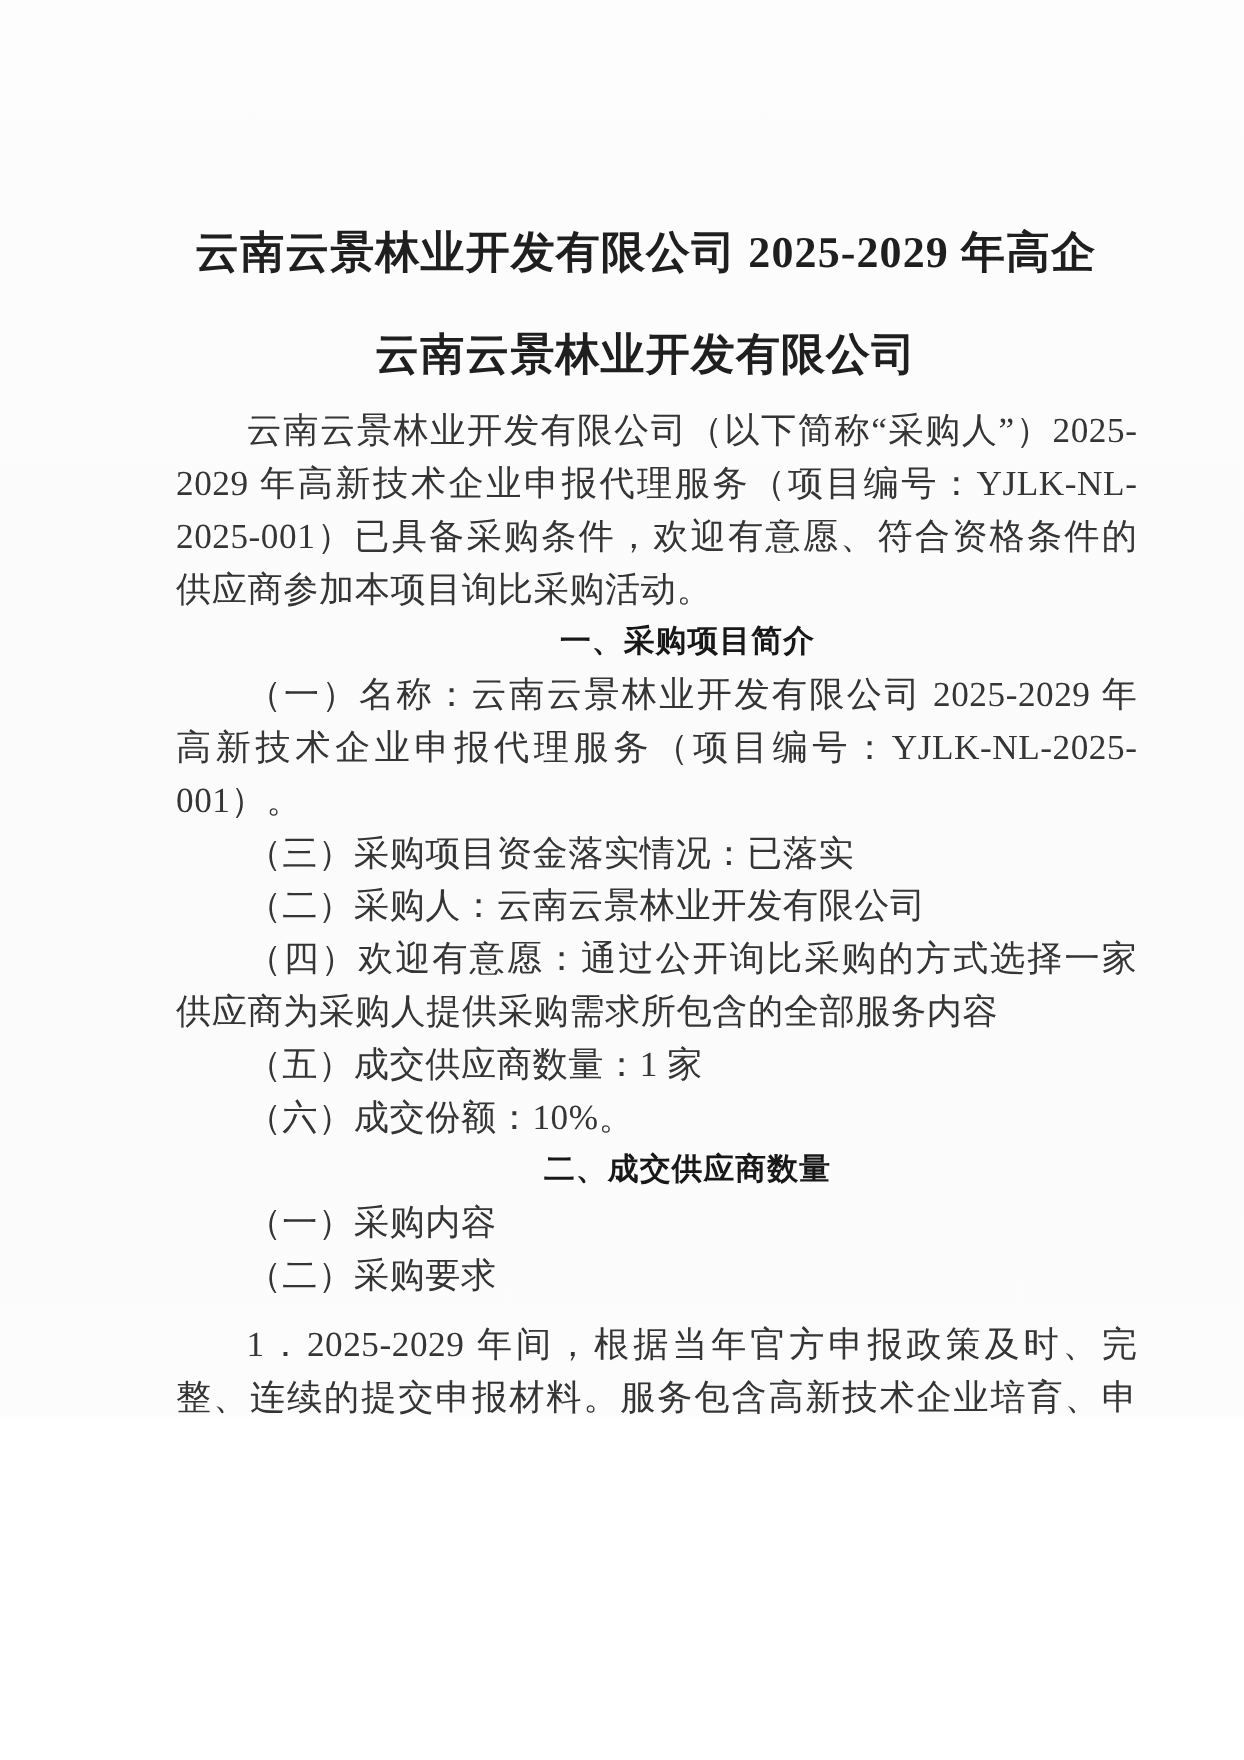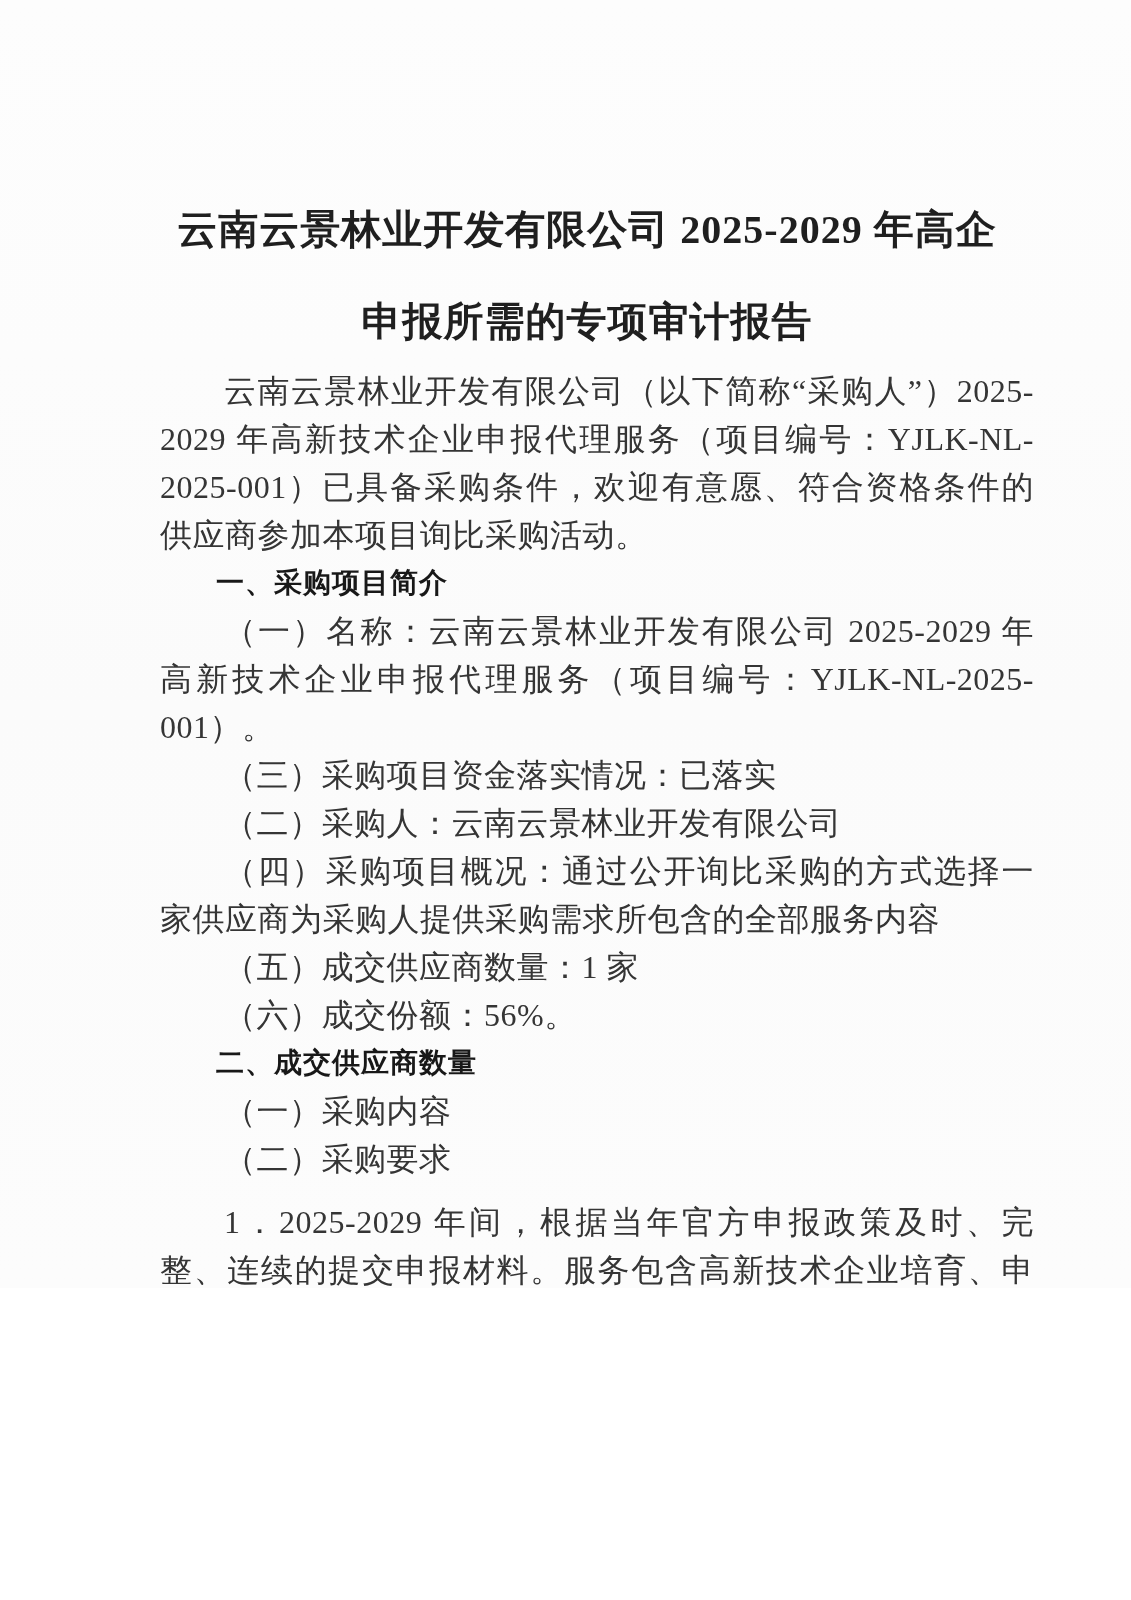--- a/index.html
+++ b/index.html
@@ -54,54 +54,55 @@
 
   
   .sec-heading {
     font-family: "Liberation Sans", "DejaVu Sans", sans-serif;
     font-size: 28px;
     line-height: 48px;
     font-weight: bold;
     color: #161616;
     text-indent: 2em;
     letter-spacing: 1px;
+    text-align: center;
   }
 
   .gap-lg { margin-top: 25px; }
   .gap-sm { margin-top: 15px; }
 
   
   .content { filter: contrast(0.98); }
 </style>
 </head>
 <body>
 
 <div class="page">
   <div class="content">
 
     <h1 class="doc-title">
       <span class="title-line">云南云景林业开发有限公司 2025-2029 年高企</span>
-      <span class="title-line">申报所需的专项审计报告</span>
+      <span class="title-line">云南云景林业开发有限公司</span>
     </h1>
 
     <p class="body-par">云南云景林业开发有限公司（以下简称“采购人”）2025-2029 年高新技术企业申报代理服务（项目编号：YJLK-NL-2025-001）已具备采购条件，欢迎有意愿、符合资格条件的供应商参加本项目询比采购活动。</p>
 
     <h2 class="sec-heading">一、采购项目简介</h2>
 
     <p class="body-par">（一）名称：云南云景林业开发有限公司 2025-2029 年高新技术企业申报代理服务（项目编号：YJLK-NL-2025-001）。</p>
 
     <p class="body-par">（三）采购项目资金落实情况：已落实</p>
 
     <p class="body-par">（二）采购人：云南云景林业开发有限公司</p>
 
-    <p class="body-par">（四）采购项目概况：通过公开询比采购的方式选择一家供应商为采购人提供采购需求所包含的全部服务内容</p>
+    <p class="body-par">（四）欢迎有意愿：通过公开询比采购的方式选择一家供应商为采购人提供采购需求所包含的全部服务内容</p>
 
     <p class="body-par">（五）成交供应商数量：1 家</p>
 
-    <p class="body-par">（六）成交份额：56%。</p>
+    <p class="body-par">（六）成交份额：10%。</p>
 
     <h2 class="sec-heading">二、成交供应商数量</h2>
 
     <p class="body-par">（一）采购内容</p>
 
 
     <p class="body-par">（二）采购要求</p>
 
     <p class="body-par gap-sm">1．2025-2029 年间，根据当年官方申报政策及时、完整、连续的提交申报材料。服务包含高新技术企业培育、申报所需的专项审计报告、研发立项报告撰写等。在项目期内完成高新技术企业申报，并获得高新技术企业证书。</p>
 

